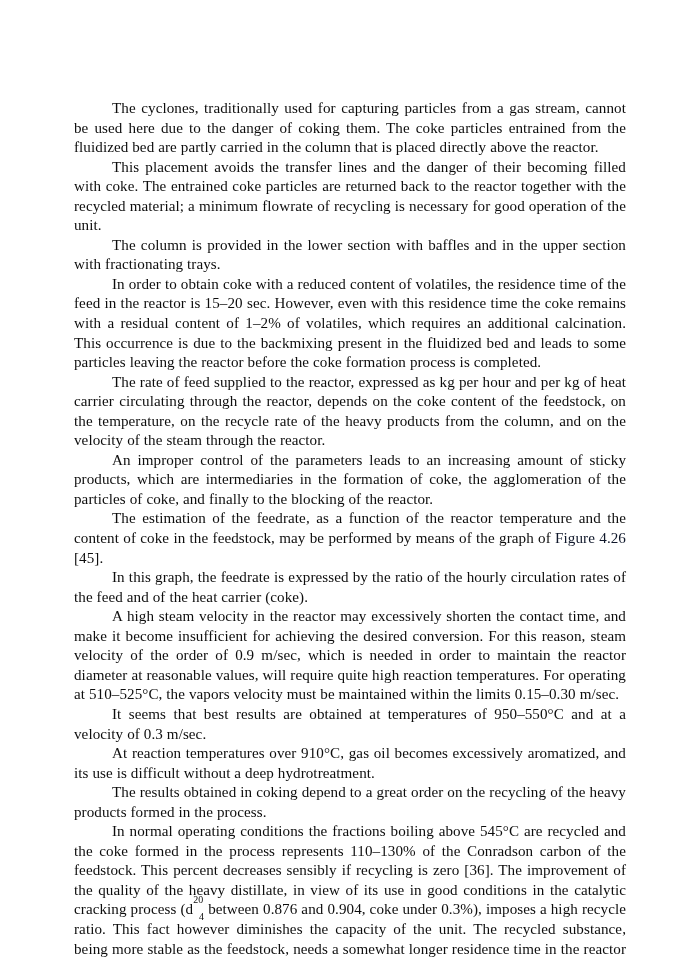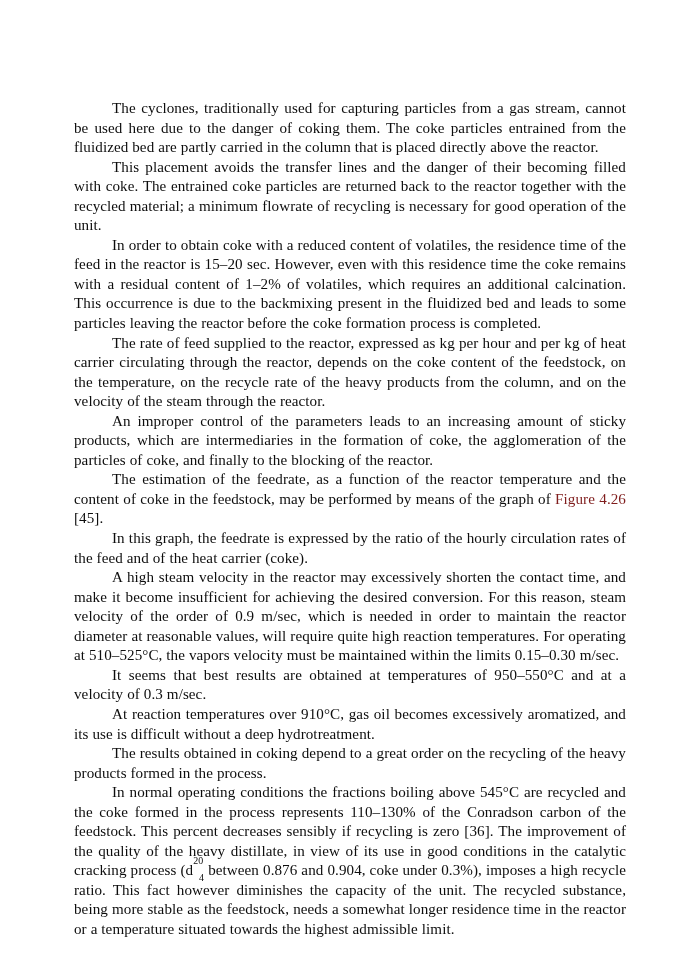--- a/index.html
+++ b/index.html
@@ -41,21 +41,21 @@
     letter-spacing: 0.005em;
     word-spacing: 0.005em;
     -webkit-font-smoothing: antialiased;
   }
 
   .para:last-child {
     text-align-last: left;
   }
 
   a.xref {
-    color: #7f1d1d;
+    color: #0f172a;
     text-decoration: none;
   }
 
   sub, sup {
     font-size: 0.66em;
     line-height: 0;
     position: relative;
   }
   sup { top: -0.52em; }
   sub { bottom: -0.18em; margin-left: -0.42em; }
@@ -79,20 +79,21 @@
 <body>
 
 <div id="page">
 
   <div id="body-text">
 
     <p class="para">The cyclones, traditionally used for capturing particles from a gas stream, cannot be used here due to the danger of coking them. The coke particles entrained from the fluidized bed are partly carried in the column that is placed directly above the reactor.</p>
 
     <p class="para">This placement avoids the transfer lines and the danger of their becoming filled with coke. The entrained coke particles are returned back to the reactor together with the recycled material; a minimum flowrate of recycling is necessary for good operation of the unit.</p>
 
+    <p class="para">The column is provided in the lower section with baffles and in the upper section with fractionating trays.</p>
 
     <p class="para">In order to obtain coke with a reduced content of volatiles, the residence time of the feed in the reactor is 15–20 sec. However, even with this residence time the coke remains with a residual content of 1–2% of volatiles, which requires an additional calcination. This occurrence is due to the backmixing present in the fluidized bed and leads to some particles leaving the reactor before the coke formation process is completed.</p>
 
     <p class="para">The rate of feed supplied to the reactor, expressed as kg per hour and per kg of heat carrier circulating through the reactor, depends on the coke content of the feedstock, on the temperature, on the recycle rate of the heavy products from the column, and on the velocity of the steam through the reactor.</p>
 
     <p class="para">An improper control of the parameters leads to an increasing amount of sticky products, which are intermediaries in the formation of coke, the agglomeration of the particles of coke, and finally to the blocking of the reactor.</p>
 
     <p class="para"><span>The estimation of the feedrate, as a function of the reactor temperature and the content of coke in the feedstock, may be performed by means of the graph of </span><a class="xref" href="#">Figure 4.26</a><span> [45].</span></p>
 
     <p class="para">In this graph, the feedrate is expressed by the ratio of the hourly circulation rates of the feed and of the heat carrier (coke).</p>

